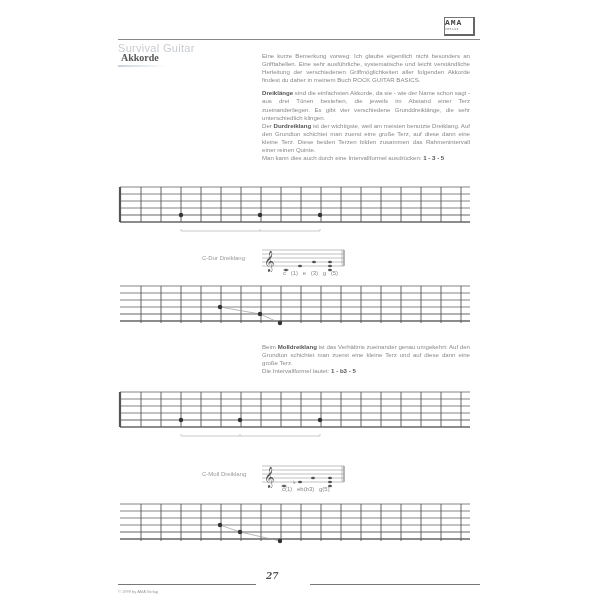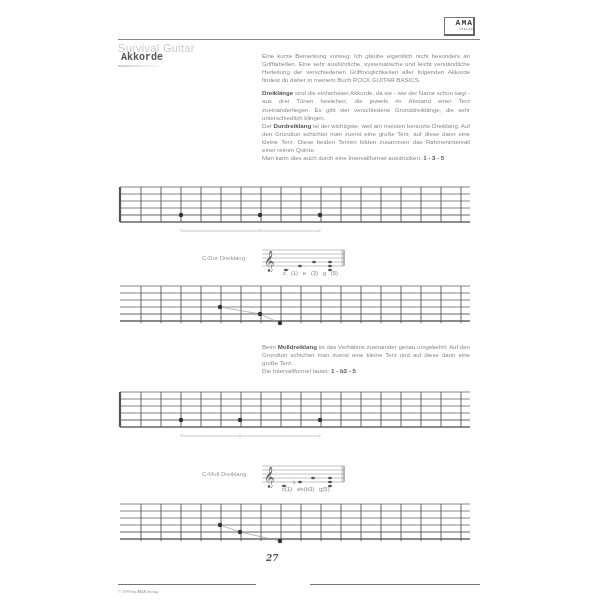--- a/index.html
+++ b/index.html
@@ -1,33 +1,33 @@
 <!DOCTYPE html>
 <html><head>
   <meta charset="utf-8">
   <style>
     html, body { margin: 0; padding: 0; background: #ffffff; }
     body { width: 600px; height: 600px; position: relative; overflow: hidden; font-family: "Liberation Sans", sans-serif; color: #777; }
     .page { position: absolute; left: 0; top: 0; width: 600px; height: 600px; background: #fff; }
     .header-title { position: absolute; left: 118px; top: 27px; font-family: "Liberation Sans", sans-serif; font-size: 11px; color: #c8ccd0; letter-spacing: 0.3px; margin-top: 15px; }
     .header-rule { position: absolute; left: 118px; top: 39px; width: 362px; height: 1px; background: #888; }
-    .logo { position: absolute; left: 444px; top: 17px; width: 28px; height: 16px; border: 1px solid #777; border-right: 2px solid #666; border-bottom: 2px solid #666; font-family: "Liberation Mono", monospace; font-size: 8px; font-weight: bold; color: #444; text-align: right; line-height: 10px; letter-spacing: 1px; }
+    .logo { position: absolute; left: 444px; top: 17px; width: 28px; height: 16px; border: 1px solid #777; border-right: 2px solid #666; border-bottom: 2px solid #666; font-family: "Liberation Mono", monospace; font-size: 8px; font-weight: bold; color: #444; text-align: left; line-height: 10px; letter-spacing: 1px; }
     .logo .sub { display: block; font-size: 3px; line-height: 4px; color: #999; letter-spacing: 0.5px; }
-    .section-title { position: absolute; left: 121px; top: 52px; font-family: Liberation Mono, monospace; font-size: 10px; font-weight: bold; color: #555; }
+    .section-title { position: absolute; left: 121px; top: 52px; font-family: Liberation Serif, serif; font-size: 10px; font-weight: bold; color: #555; }
     .section-underline { position: absolute; left: 118px; top: 65px; width: 48px; height: 2px; background: linear-gradient(to right, #c8d2dc, #fff); }
     .text-block { position: absolute; left: 262px; width: 208px; font-size: 6.1px; line-height: 8.1px; color: #8a8a8a; text-align: justify; }
     .text-block p { margin: 0 0 5px 0; }
     .text-block b { color: #555; font-weight: bold; }
     .fret-svg { position: absolute; left: 110px; }
     .staff-label { position: absolute; font-size: 6px; color: #9a9a9a; }
     .staff-svg { position: absolute; }
     .note-labels { position: absolute; font-size: 6px; color: #888; word-spacing: 3px; }
     .footer-rule-l { position: absolute; left: 118px; top: 584px; width: 138px; height: 1px; background: #777; }
     .footer-rule-r { position: absolute; left: 310px; top: 584px; width: 170px; height: 1px; background: #777; }
-    .page-number { position: absolute; left: 266px; top: 553px; font-family: "DejaVu Serif", serif; font-size: 9px; font-weight: bold; color: #555; font-style: italic; }
+    .page-number { position: absolute; left: 266px; top: 571px; font-family: "DejaVu Serif", serif; font-size: 9px; font-weight: bold; color: #555; font-style: italic; }
     .copyright { position: absolute; left: 118px; top: 589px; font-size: 4px; color: #999; }
   </style>
 </head>
 <body>
 
 <div class="page">
 
   <div class="header-title">Survival Guitar</div>
   <div class="header-rule"></div>
   <div class="logo">

